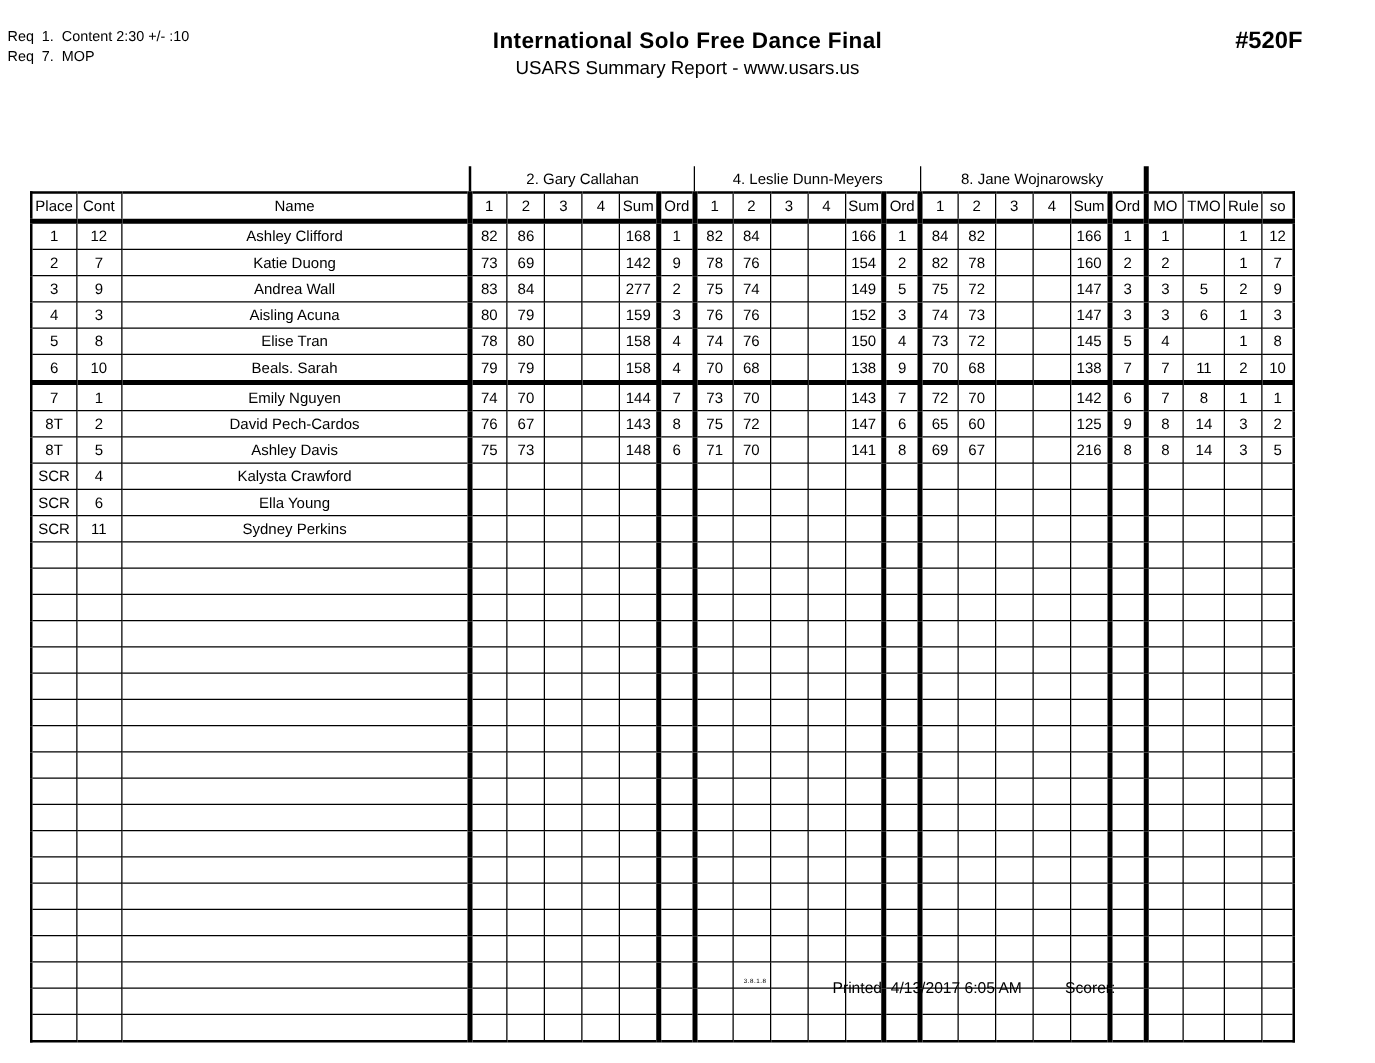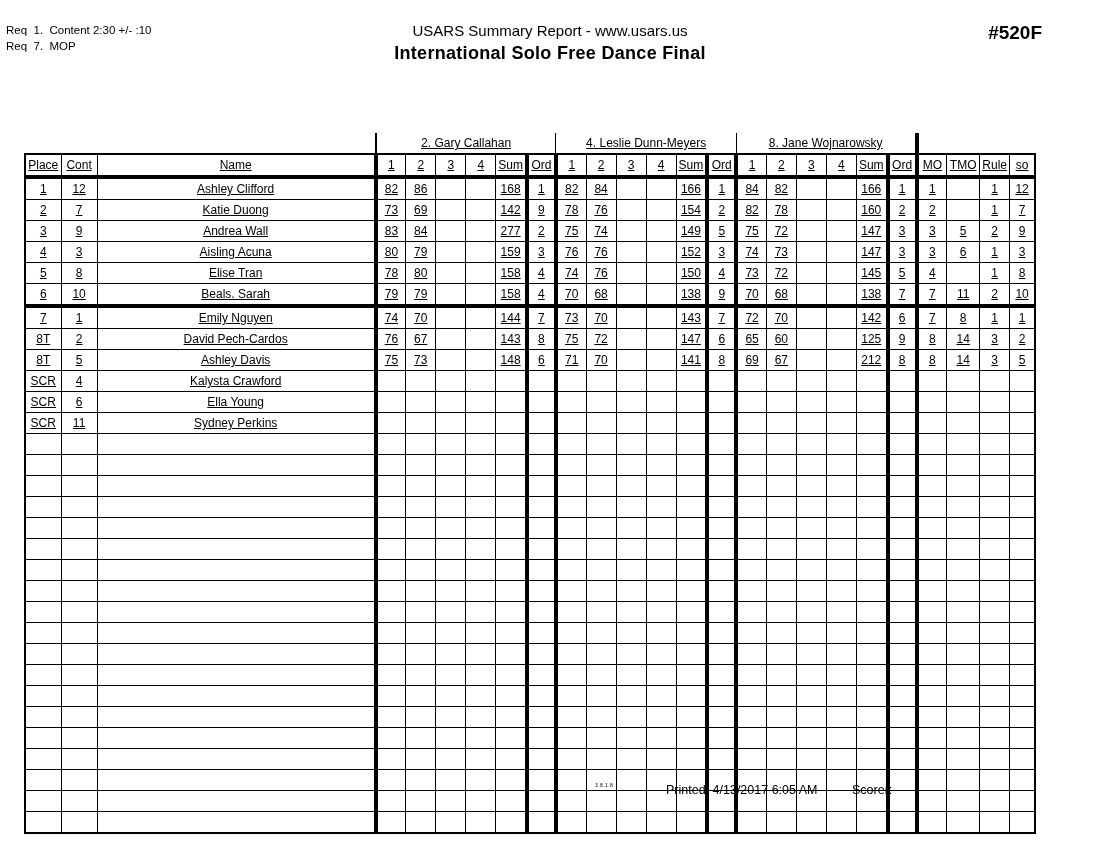--- a/index.html
+++ b/index.html
@@ -17,21 +17,21 @@
   
   #titleblock{position:absolute;left:180px;top:20px;width:740px;text-align:center;}
   #title-main{font-size:19px;font-weight:bold;letter-spacing:.2px;line-height:22px;}
   #title-venue{font-size:14.5px;line-height:20px;}
   #title-event{font-size:18px;font-weight:bold;line-height:24px;letter-spacing:.3px;}
   #title-report{font-size:15px;line-height:21px;}
   
   #eventnum{position:absolute;right:58px;top:22px;font-size:19px;font-weight:bold;}
   
   #sheet{position:absolute;left:24px;top:133px;border-collapse:collapse;
-         table-layout:fixed;width:1012px;font-size:12px;text-decoration:underline;}
+         table-layout:fixed;width:1012px;font-size:12px;}
   #sheet td,#sheet th{
       border:1px solid #000;padding:0;margin:0;font-weight:normal;
       text-align:center;vertical-align:middle;height:20px;
       font-size:12px;overflow:hidden;white-space:nowrap;
   }
   .hdr-row td{height:22px;}
   .judgehdr{text-align:left;padding-left:8px;font-size:11.5px;}
   .nohdr{border:none !important;}
   .name-cell{text-align:left;padding-left:6px;font-size:13px;}
   .bold-row td{font-weight:bold;font-size:13px;}
@@ -53,22 +53,22 @@
 </style>
 </head>
 <body>
 
 <div id="reqs">
   <div class="req-line">Req  1.  Content 2:30 +/- :10</div>
   <div class="req-line">Req  7.  MOP</div>
 </div>
 
 <div id="titleblock">
+  <div id="title-event">International Solo Free Dance Final</div>
   <div id="title-report">USARS Summary Report - www.usars.us</div>
-  <div id="title-event">International Solo Free Dance Final</div>
 </div>
 <div id="eventnum">#520F</div>
 
 <table id="sheet">
   <colgroup>
     <col style="width:36px">
       <col style="width:36px">
       <col style="width:278px">
     <col style="width:30px">
       <col style="width:30px">
@@ -357,21 +357,21 @@
         <td class=" thickL">71</td>
         <td>70</td>
         <td></td>
         <td></td>
         <td>141</td>
         <td class="ordcol thickL">8</td>
         <td class=" thickL">69</td>
         <td>67</td>
         <td></td>
         <td></td>
-        <td>212</td>
+        <td>216</td>
         <td class="ordcol thickL thickR">8</td>
         <td>8</td>
         <td>14</td>
         <td>3</td>
         <td class="outer-right">5</td>
       </tr>
       <tr>
         <td class="outer-left">SCR</td>
         <td>4</td>
         <td class="name-cell">Kalysta Crawford</td>

